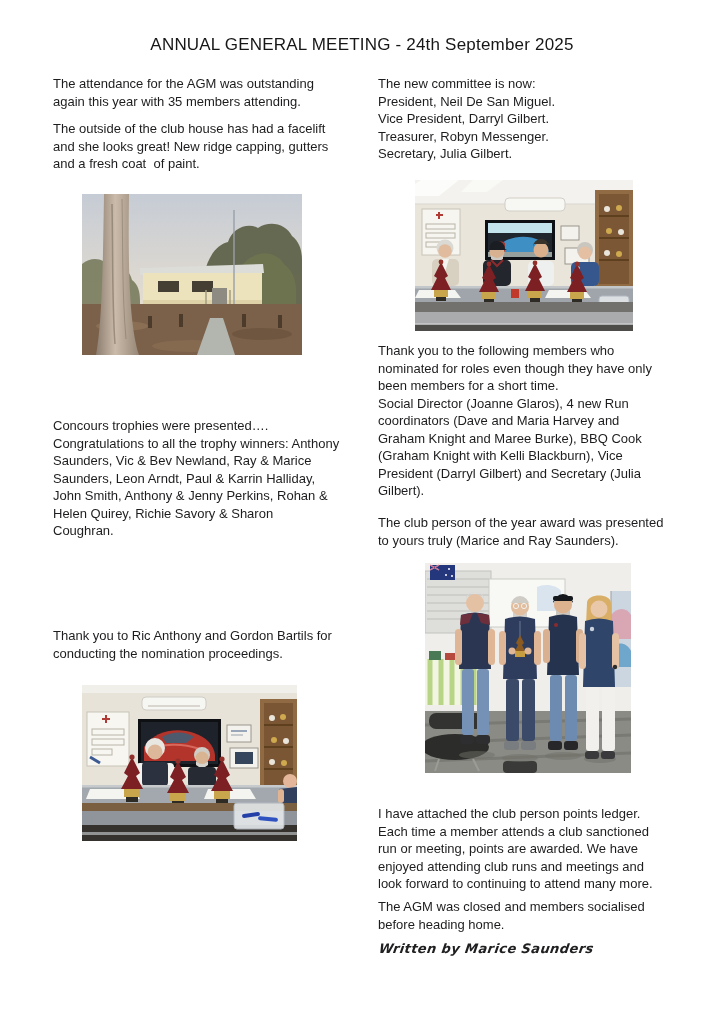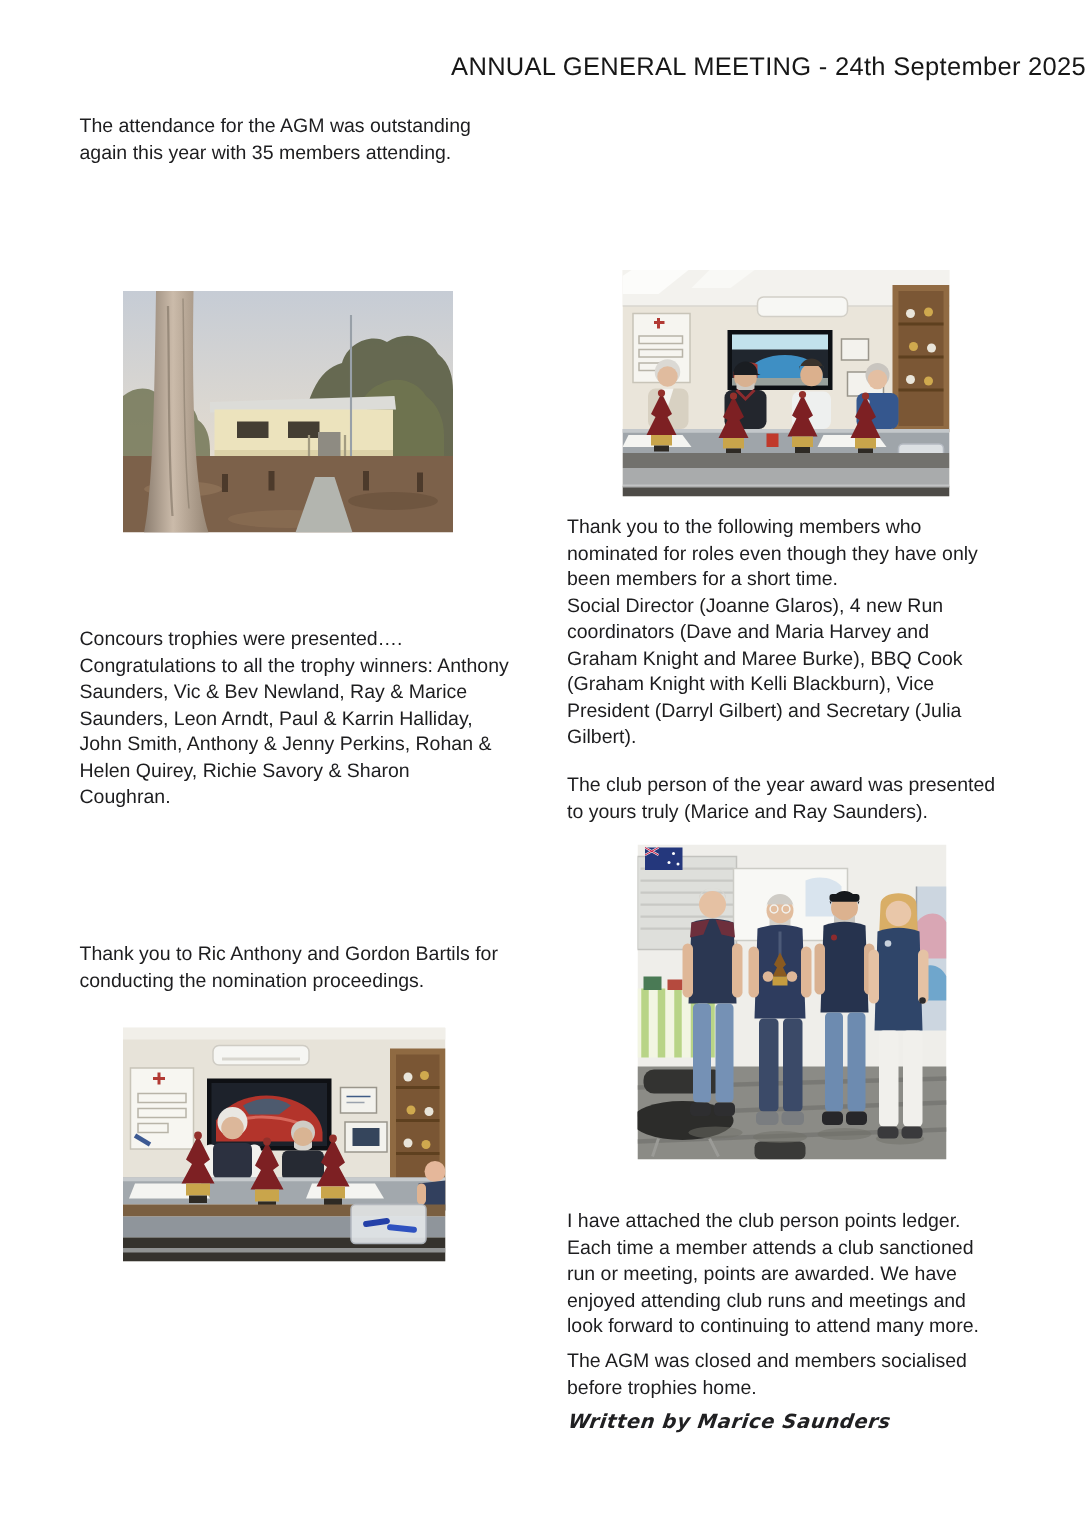--- a/index.html
+++ b/index.html
@@ -6,21 +6,21 @@
   .page{
     position:relative;
     width:724px;height:1024px;
     background:#ffffff;
     font-family:"Liberation Sans",sans-serif;
     color:#1d1d1f;
     overflow:hidden;
   }
   .title{
     position:absolute;top:34px;left:0;width:724px;
-    margin:0;text-align:right;
+    margin:0;text-align:center;
     font-size:17px;font-weight:400;line-height:22px;
     letter-spacing:0.2px;color:#171717;
   }
   .para{
     position:absolute;margin:0;
     width:322px;
     font-size:13px;line-height:17.5px;
     white-space:pre-wrap;
   }
   .col-l{left:53px;}
@@ -37,20 +37,23 @@
 </style>
 </head>
 <body>
 
 <div class="page">
 
   <h1 class="title">ANNUAL GENERAL MEETING - 24th September 2025</h1>
 
   <p class="para col-l" style="top:75px">The attendance for the AGM was outstanding
 again this year with 35 members attending.</p>
+  <p class="para col-l" style="top:120px">The outside of the club house has had a facelift
+and she looks great! New ridge capping, gutters
+and a fresh coat  of paint.</p>
 
   <figure class="photo" style="left:82px;top:194px;width:220px;height:161px">
     <svg viewBox="0 0 220 161" preserveAspectRatio="none">
       <defs>
         <linearGradient id="sky1" x1="0" y1="0" x2="0" y2="1">
           <stop offset="0" stop-color="#c6ccd5"></stop>
             <stop offset="1" stop-color="#e4dccf"></stop>
         </linearGradient>
         <linearGradient id="trunk1" x1="0" y1="0" x2="1" y2="0">
           <stop offset="0" stop-color="#8c7e70"></stop>
@@ -189,20 +192,25 @@
       <rect y="147" width="215" height="3" fill="#b9bcbf" opacity="0.7"></rect>
       <g>
         <rect x="152" y="118" width="50" height="26" rx="3" fill="#e3e7ea" opacity="0.92" stroke="#b6bcc4"></rect>
         <rect x="160" y="128" width="18" height="4" rx="2" fill="#2440a8" transform="rotate(-8 169 130)"></rect>
         <rect x="176" y="132" width="20" height="4" rx="2" fill="#2f52c0" transform="rotate(6 186 134)"></rect>
       </g>
     </svg>
   </figure>
 
 
+  <p class="para col-r" style="top:75px">The new committee is now:
+President, Neil De San Miguel.
+Vice President, Darryl Gilbert.
+Treasurer, Robyn Messenger.
+Secretary, Julia Gilbert.</p>
 
   <figure class="photo" style="left:415px;top:180px;width:218px;height:151px">
     <svg viewBox="0 0 218 151" preserveAspectRatio="none">
       <rect width="218" height="151" fill="#eae5da"></rect>
       <rect width="218" height="24" fill="#f3f2ee"></rect>
       <polygon points="6,0 44,0 24,16 0,16 0,4" fill="#fcfcfa"></polygon>
       <polygon points="58,0 88,0 72,12 46,12" fill="#f9f9f6"></polygon>
       <line x1="0" y1="24" x2="218" y2="24" stroke="#d9d6cf"></line>
       <rect x="90" y="18" width="60" height="13" rx="4" fill="#f7f7f4" stroke="#d2cfc7"></rect>
       <g>
@@ -433,17 +441,17 @@
       </g>
     </svg>
   </figure>
 
   <p class="para col-r" style="top:805px">I have attached the club person points ledger.
 Each time a member attends a club sanctioned
 run or meeting, points are awarded. We have
 enjoyed attending club runs and meetings and
 look forward to continuing to attend many more.</p>
   <p class="para col-r" style="top:898px">The AGM was closed and members socialised
-before trophies home.</p>
+before heading home.</p>
 
   <p class="signature">Written by Marice Saunders</p>
 
 </div>
 
 </body></html>

